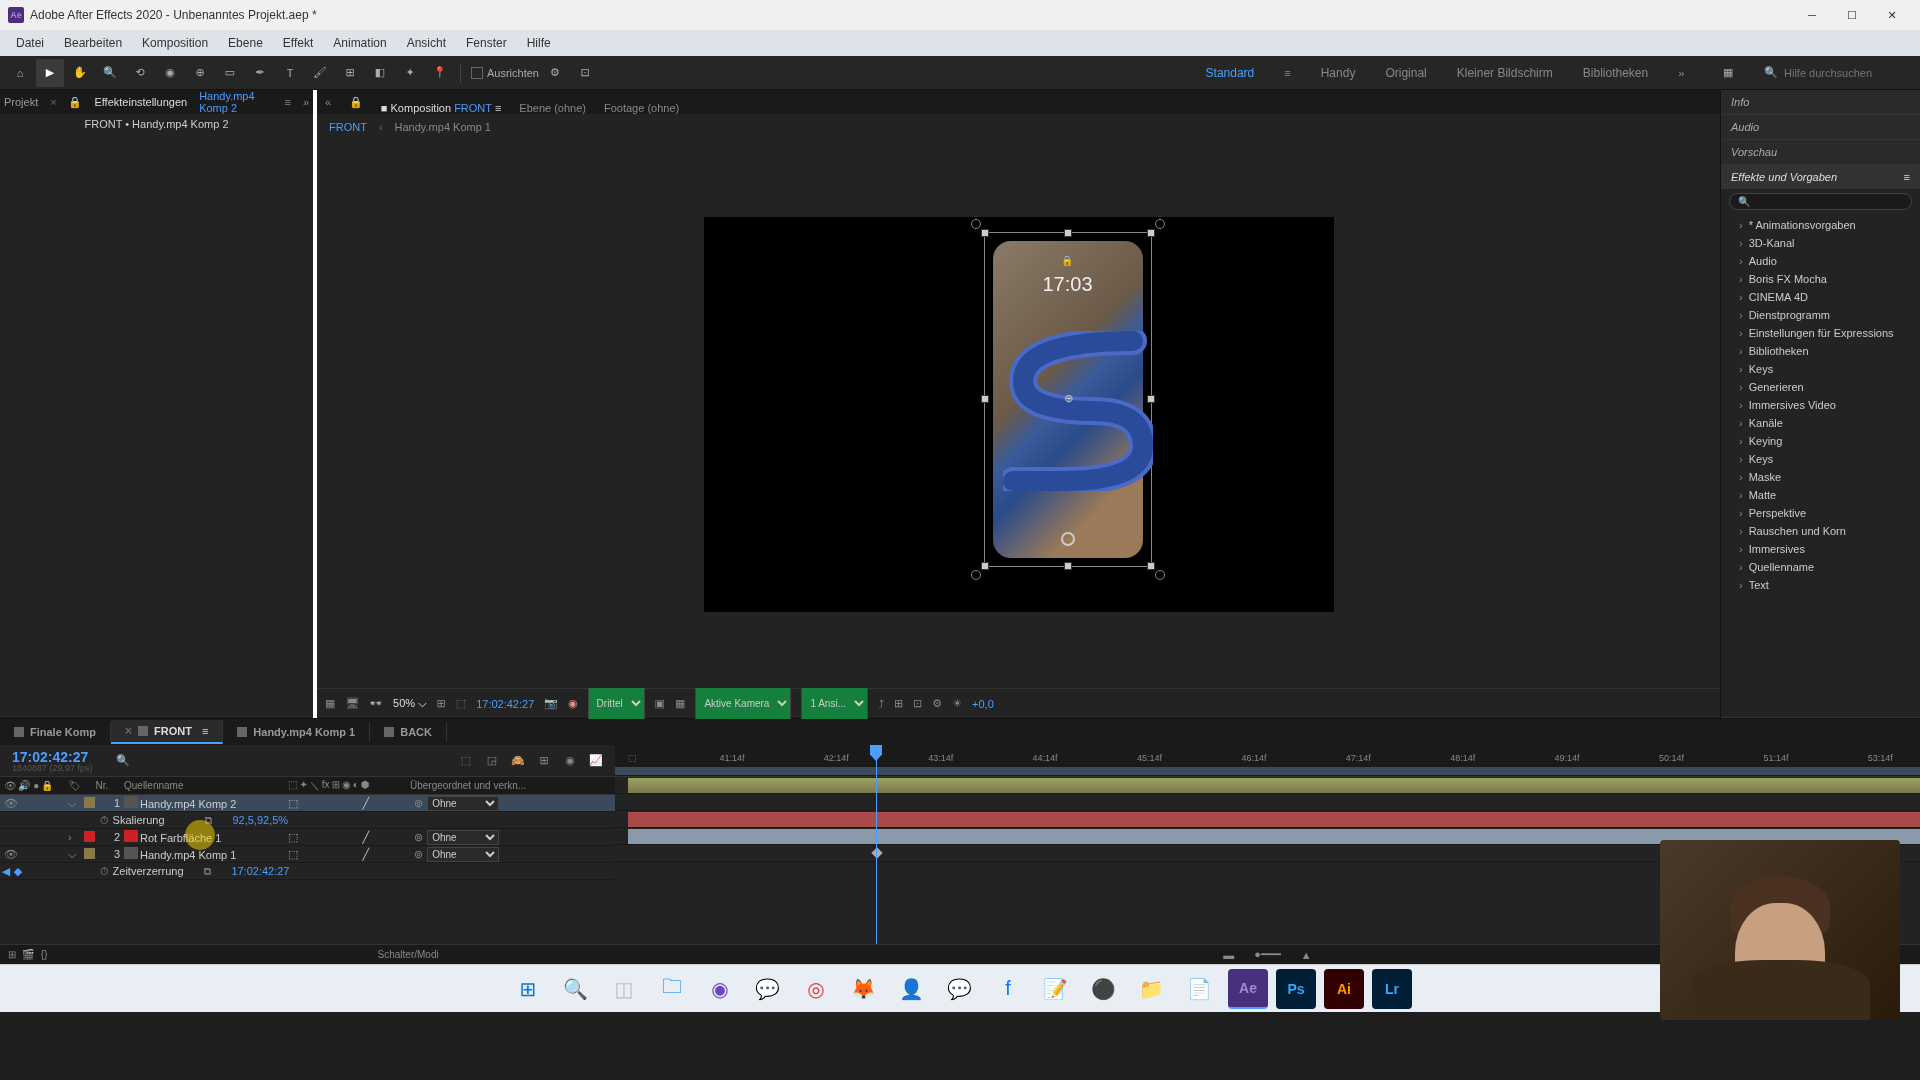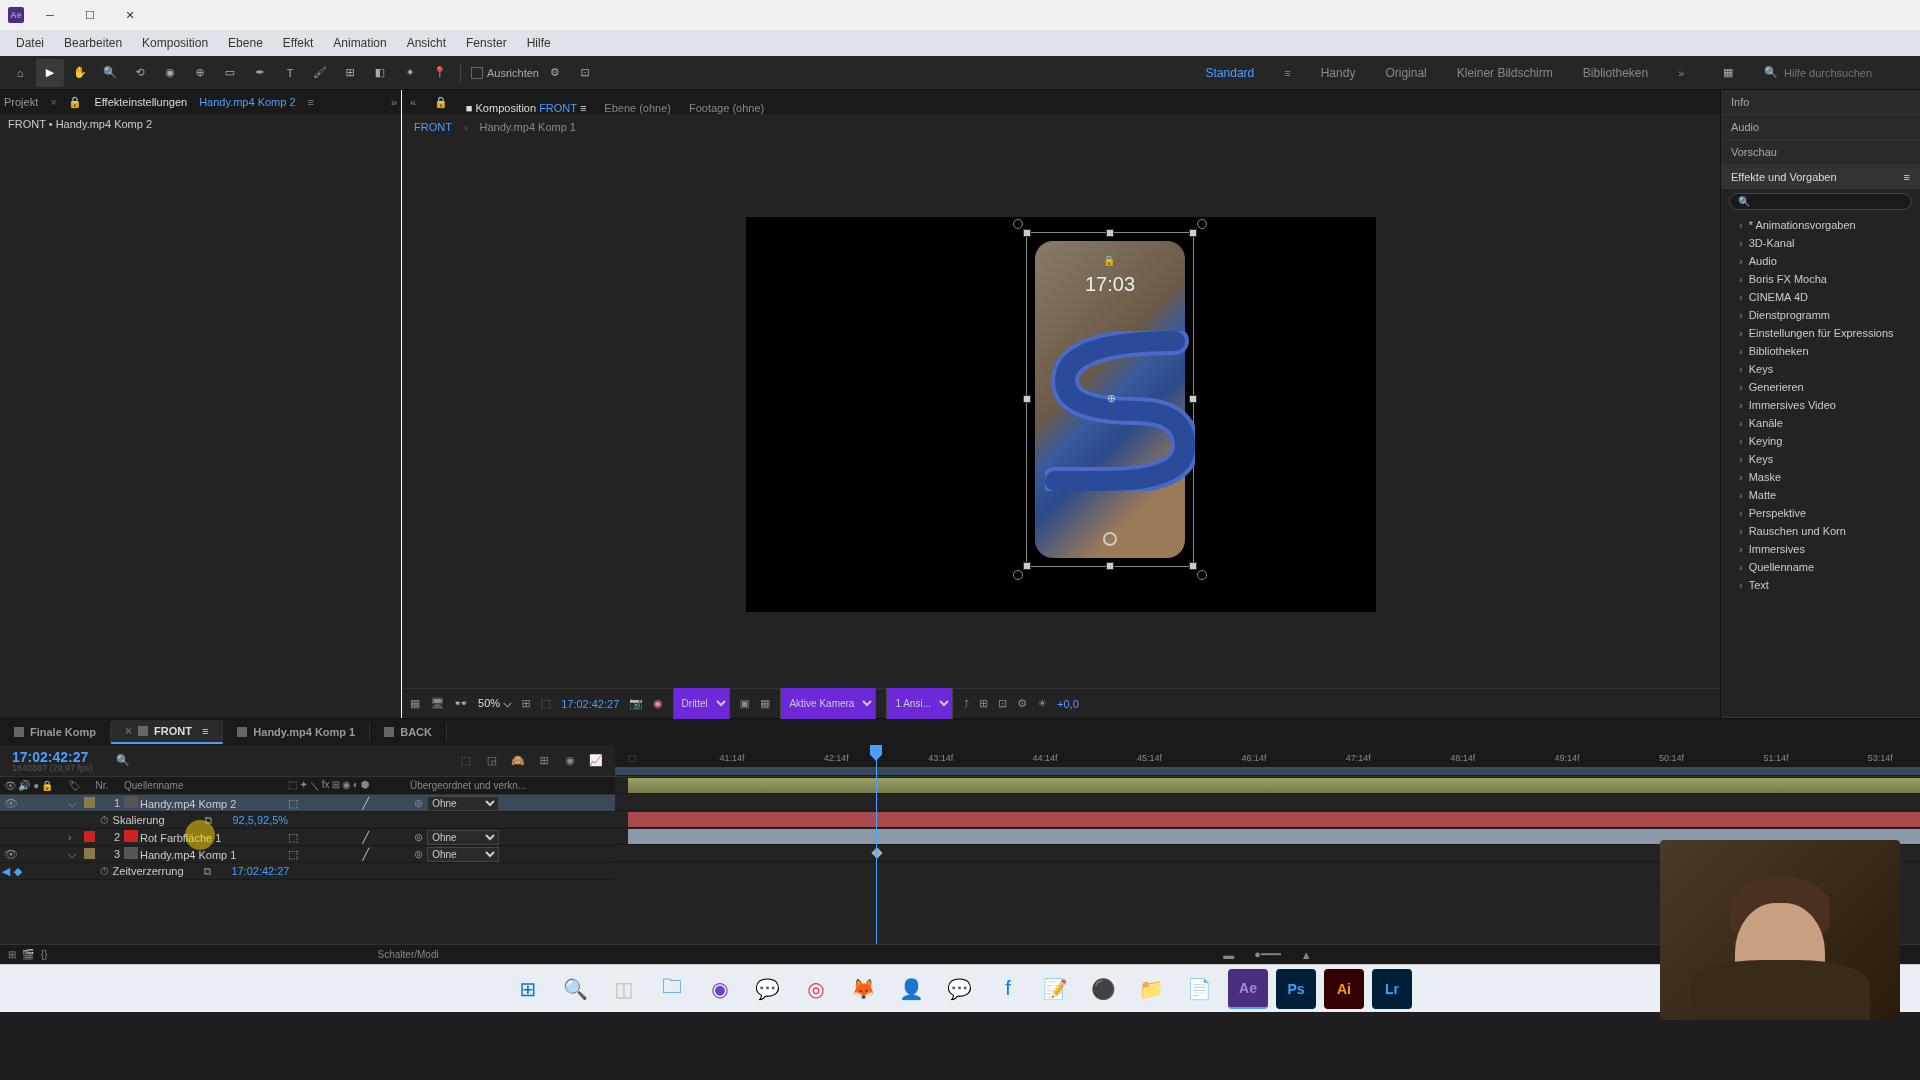--- a/index.html
+++ b/index.html
@@ -22,21 +22,21 @@
 .toolbar .sep { width: 1px; height: 20px; background: #444; margin: 0 4px; }
 .toolbar .ausrichten { display: flex; align-items: center; gap: 4px; color: #aaa; font-size: 11px; margin-left: 4px; }
 .toolbar .workspace-tabs { display: flex; gap: 30px; align-items: center; margin-left: auto; margin-right: 20px; }
 .toolbar .wtab { color: #888; font-size: 12px; cursor: pointer; }
 .toolbar .wtab.active { color: #4a9eff; }
 .toolbar .search { display: flex; align-items: center; gap: 6px; margin-right: 10px; }
 .toolbar .search input { background: transparent; border: none; color: #aaa; font-size: 11px; width: 120px; outline: none; }
 
 
 .main { display: flex; height: 628px; }
-.left-panel { width: 402px; background: #232323; border-right: 1px solid #ffffff; display: flex; flex-direction: column; }
+.left-panel { width: 317px; background: #232323; border-right: 4px solid #ffffff; display: flex; flex-direction: column; align-items: center; }
 .panel-tabs { height: 24px; background: #1a1a1a; display: flex; align-items: center; padding: 0 4px; gap: 12px; }
 .panel-tabs .ptab { font-size: 11px; color: #999; cursor: pointer; }
 .panel-tabs .ptab.active { color: #ddd; }
 .panel-tabs .val { color: #4a9eff; font-size: 11px; }
 .panel-tabs .arrows { margin-left: auto; color: #888; }
 .breadcrumb { height: 22px; background: #232323; padding: 4px 8px; color: #ccc; font-size: 11px; }
 .project-body { flex: 1; background: #232323; }
 
 .center-panel { flex: 1; background: #232323; display: flex; flex-direction: column; }
 .comp-tabs { height: 24px; background: #1a1a1a; display: flex; align-items: center; padding: 0 8px; gap: 18px; }
@@ -57,26 +57,26 @@
 .handle.tl { left: -4px; top: -4px; } .handle.tm { left: 50%; top: -4px; margin-left: -4px; } .handle.tr { right: -4px; top: -4px; }
 .handle.ml { left: -4px; top: 50%; margin-top: -4px; } .handle.mr { right: -4px; top: 50%; margin-top: -4px; }
 .handle.bl { left: -4px; bottom: -4px; } .handle.bm { left: 50%; bottom: -4px; margin-left: -4px; } .handle.br { right: -4px; bottom: -4px; }
 .rothandle { position: absolute; width: 10px; height: 10px; border: 1px solid #888; border-radius: 50%; }
 .anchor { position: absolute; left: 48%; top: 48%; color: #ccc; }
 
 .viewer-controls { height: 30px; background: #232323; border-top: 1px solid #333; display: flex; align-items: center; padding: 0 8px; gap: 10px; font-size: 11px; }
 .viewer-controls .vc { color: #888; cursor: pointer; display: flex; align-items: center; gap: 2px; }
 .viewer-controls .zoom { color: #ddd; }
 .viewer-controls .tc { color: #4a9eff; }
-.viewer-controls select { background: #6d28d9; border: 1px solid #444; color: #ccc; font-size: 10px; padding: 18px 4px; }
+.viewer-controls select { background: #15803d; border: 1px solid #444; color: #ccc; font-size: 10px; padding: 18px 4px; }
 .viewer-controls .exp { color: #4a9eff; }
 
 .right-panel { width: 200px; background: #232323; border-left: 1px solid #111; display: flex; flex-direction: column; }
 .rp-section { border-bottom: 1px solid #333; }
-.rp-header { padding: 6px 10px; font-size: 11px; color: #aaa; background: #2a2a2a; cursor: pointer; display: flex; align-items: center; }
+.rp-header { padding: 6px 10px; font-size: 11px; color: #aaa; background: #2a2a2a; cursor: pointer; display: flex; align-items: center; font-style: italic; }
 .rp-header.active { background: #333; color: #ddd; }
 .rp-search { padding: 4px 8px; }
 .rp-search-box { width: 100%; background: #1a1a1a; border: 1px solid #444; border-radius: 10px; padding: 2px 8px; color: #888; font-size: 10px; }
 .rp-list { padding: 2px 0; }
 .rp-item { padding: 3px 10px 3px 18px; font-size: 11px; color: #ccc; cursor: pointer; display: flex; align-items: center; gap: 4px; }
 .rp-item::before { content: '›'; color: #888; margin-right: 2px; }
 
 
 .timeline { height: 246px; background: #232323; border-top: 1px solid #111; display: flex; flex-direction: column; }
 .tl-tabs { height: 26px; background: #1a1a1a; display: flex; align-items: center; }
@@ -137,20 +137,21 @@
 .webcam-face { position: absolute; left: 50%; top: 35%; transform: translateX(-50%); width: 90px; height: 110px; background: #c8a080; border-radius: 45% 45% 40% 40%; }
 .webcam-hair { position: absolute; left: 50%; top: 20%; transform: translateX(-50%); width: 100px; height: 60px; background: #4a3020; border-radius: 50% 50% 20% 20%; }
 .webcam-body { position: absolute; left: 50%; bottom: 0; transform: translateX(-50%); width: 180px; height: 60px; background: #3a2a1a; border-radius: 40% 40% 0 0; }
 .checkbox { width: 12px; height: 12px; border: 1px solid #666; display: inline-block; }
 </style>
 </head>
 <body>
 
 <div class="titlebar">
   <span class="logo">Ae</span>
+  <span class="title">Adobe After Effects 2020 - Unbenanntes Projekt.aep *</span>
   <span class="wbtn">─</span>
   <span class="wbtn">☐</span>
   <span class="wbtn">✕</span>
 </div>
 
 <div class="menubar">
   <span class="mitem">Datei</span>
   <span class="mitem">Bearbeiten</span>
   <span class="mitem">Komposition</span>
   <span class="mitem">Ebene</span>

